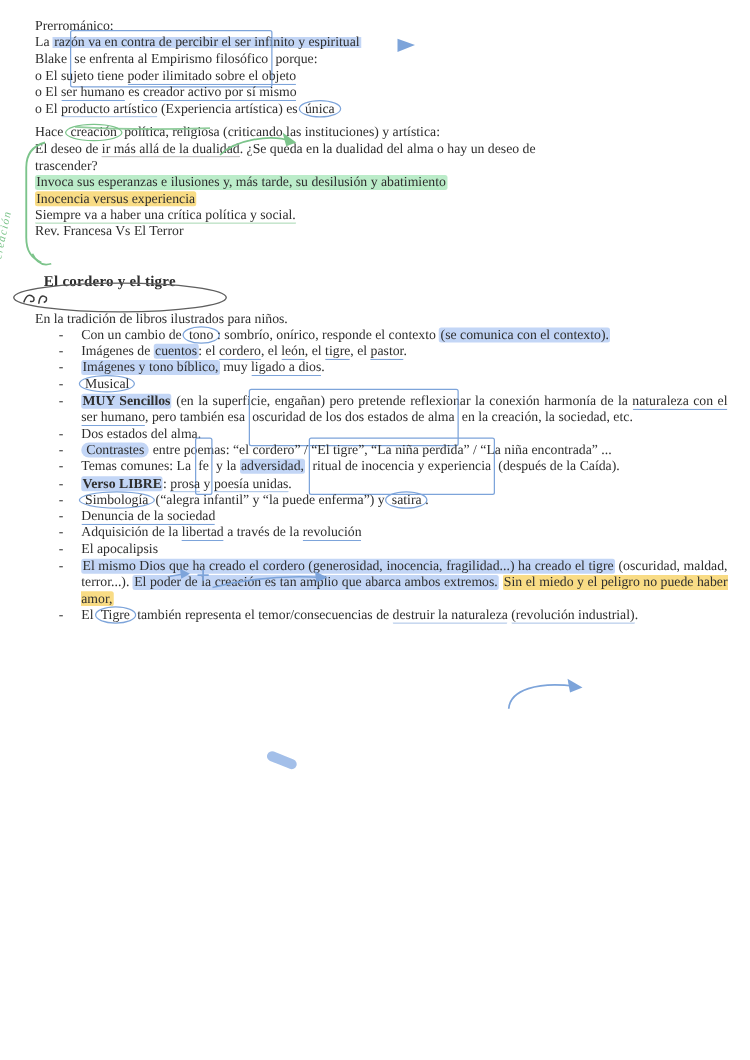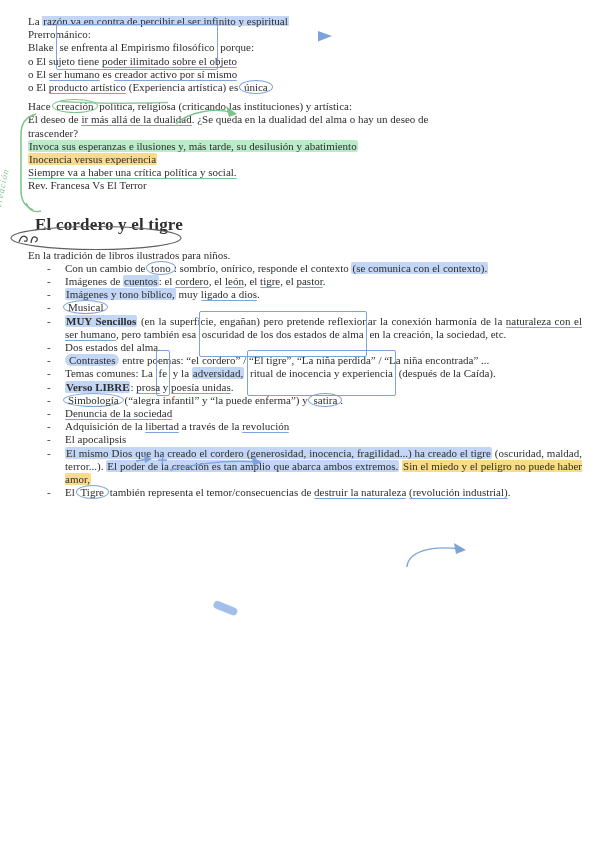--- a/index.html
+++ b/index.html
@@ -12,21 +12,21 @@
     overflow:hidden;
     -webkit-font-smoothing:antialiased;
   }
   #doc{
     position:absolute; left:28px; top:15px; right:18px;
     font-size:11px; line-height:13.2px;
   }
   .block{margin:0;}
   .block.gap-sm{margin-top:6px;}
   .line{min-height:13.2px; white-space:nowrap;}
-  .heading{margin-top:24px; font-size:17px; font-weight:bold; line-height:16px; padding-left:7px; letter-spacing:.2px;}
+  .heading{margin-top:24px; font-size:12px; font-weight:bold; line-height:16px; padding-left:7px; letter-spacing:.2px;}
   .para{margin-top:16px;}
   .list{margin-top:0;}
   .item{position:relative; padding-left:37px;}
   .item .marker{position:absolute; left:19px; top:0;}
   .item.justify{text-align:justify;}
   .seg{border-radius:1px;}
   .b{font-weight:bold;}
   .hlb{background:var(--hl-blue); padding:0 1px; border-radius:2px;}
   .hlb.strike{background:linear-gradient(to bottom, rgba(0,0,0,0) 12%, var(--hl-blue) 12%, var(--hl-blue) 90%, rgba(0,0,0,0) 90%);}
   .hlg{background:var(--hl-green); padding:0 1px; border-radius:2px;}
@@ -44,22 +44,22 @@
     color:var(--pen-green); font-size:9px; font-style:italic;
     writing-mode:vertical-rl; transform:rotate(192deg); transform-origin:center;
     letter-spacing:1px; white-space:nowrap;
   }
 </style>
 </head>
 <body style="--paper: #ffffff; --text: #2e2e2e; --ink-blue: #7da4da; --hl-blue: rgba(146,180,238,0.55); --hl-blue-solid: #7da4da; --hl-green: rgba(132,220,156,0.55); --hl-yellow: rgba(247,208,92,0.75); --pen-green: #7cc48b; --pencil-gray: #9a9a9a; --ellipse-gray: #5f5f5f; --stray-blue: #84a9e2;">
 
 <div id="doc">
     <div class="block">
+      <div class="line"><span class="seg">Prerrománico:</span></div>
       <div class="line"><span class="seg">La </span><span class="seg hlb strike">razón va en contra de percibir el ser infinito y espiritual</span></div>
-      <div class="line"><span class="seg">Prerrománico:</span></div>
       <div class="line"><span class="seg">Blake </span><span class="seg boxb">se enfrenta al Empirismo filosófico</span><span class="seg"> porque:</span></div>
       <div class="line"><span class="seg">o El sujeto tiene </span><span class="seg ulb">poder ilimitado sobre el objeto</span></div>
       <div class="line"><span class="seg">o El </span><span class="seg ulb">ser humano</span><span class="seg"> es </span><span class="seg ulb">creador activo por sí mismo</span></div>
       <div class="line"><span class="seg">o El </span><span class="seg ulb">producto artístico</span><span class="seg"> (Experiencia artística) es </span><span class="seg cirb">única</span></div>
     </div>
     <div class="block gap-sm">
       <div class="line"><span class="seg">Hace </span><span class="seg cirg">creación</span><span class="seg"> política, religiosa (criticando las instituciones) y artística:</span></div>
       <div class="line"><span class="seg">El deseo de </span><span class="seg ulgray">ir más allá de la dualidad</span><span class="seg">. ¿Se queda en la dualidad del alma o hay un deseo de</span></div>
       <div class="line"><span class="seg">trascender?</span></div>
       <div class="line"><span class="seg hlg">Invoca sus esperanzas e ilusiones y, más tarde, su desilusión y abatimiento</span></div>

